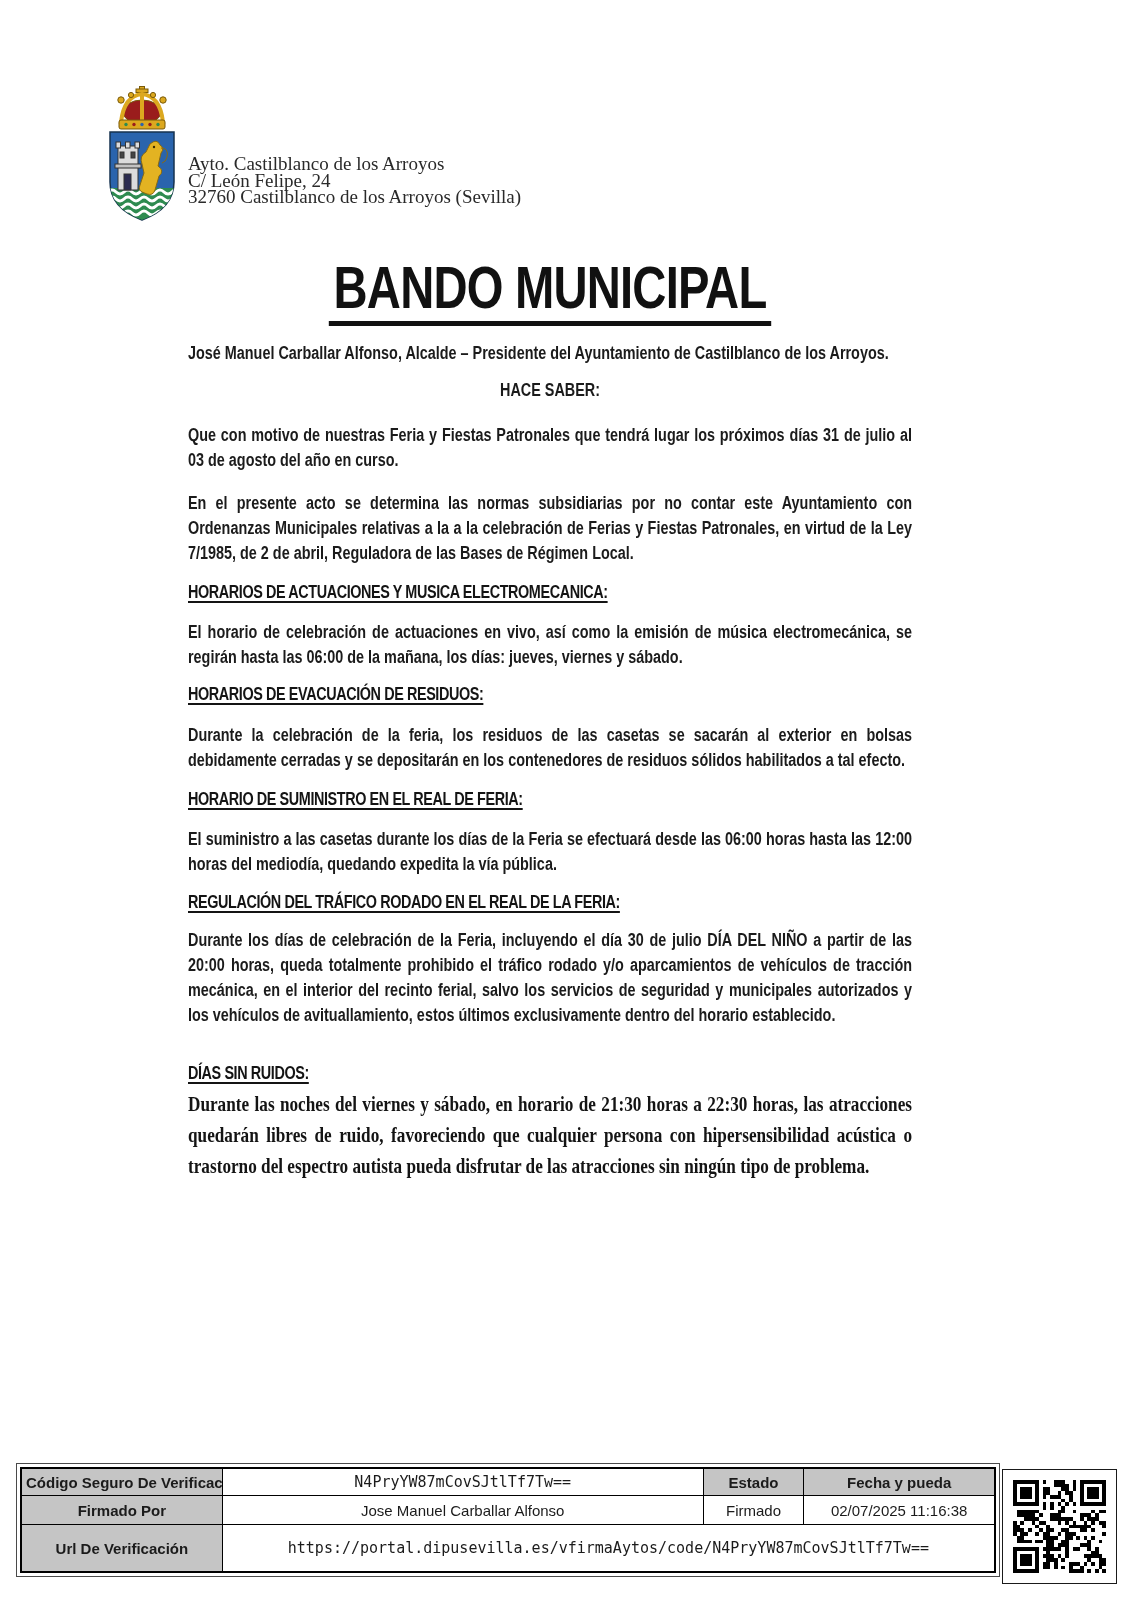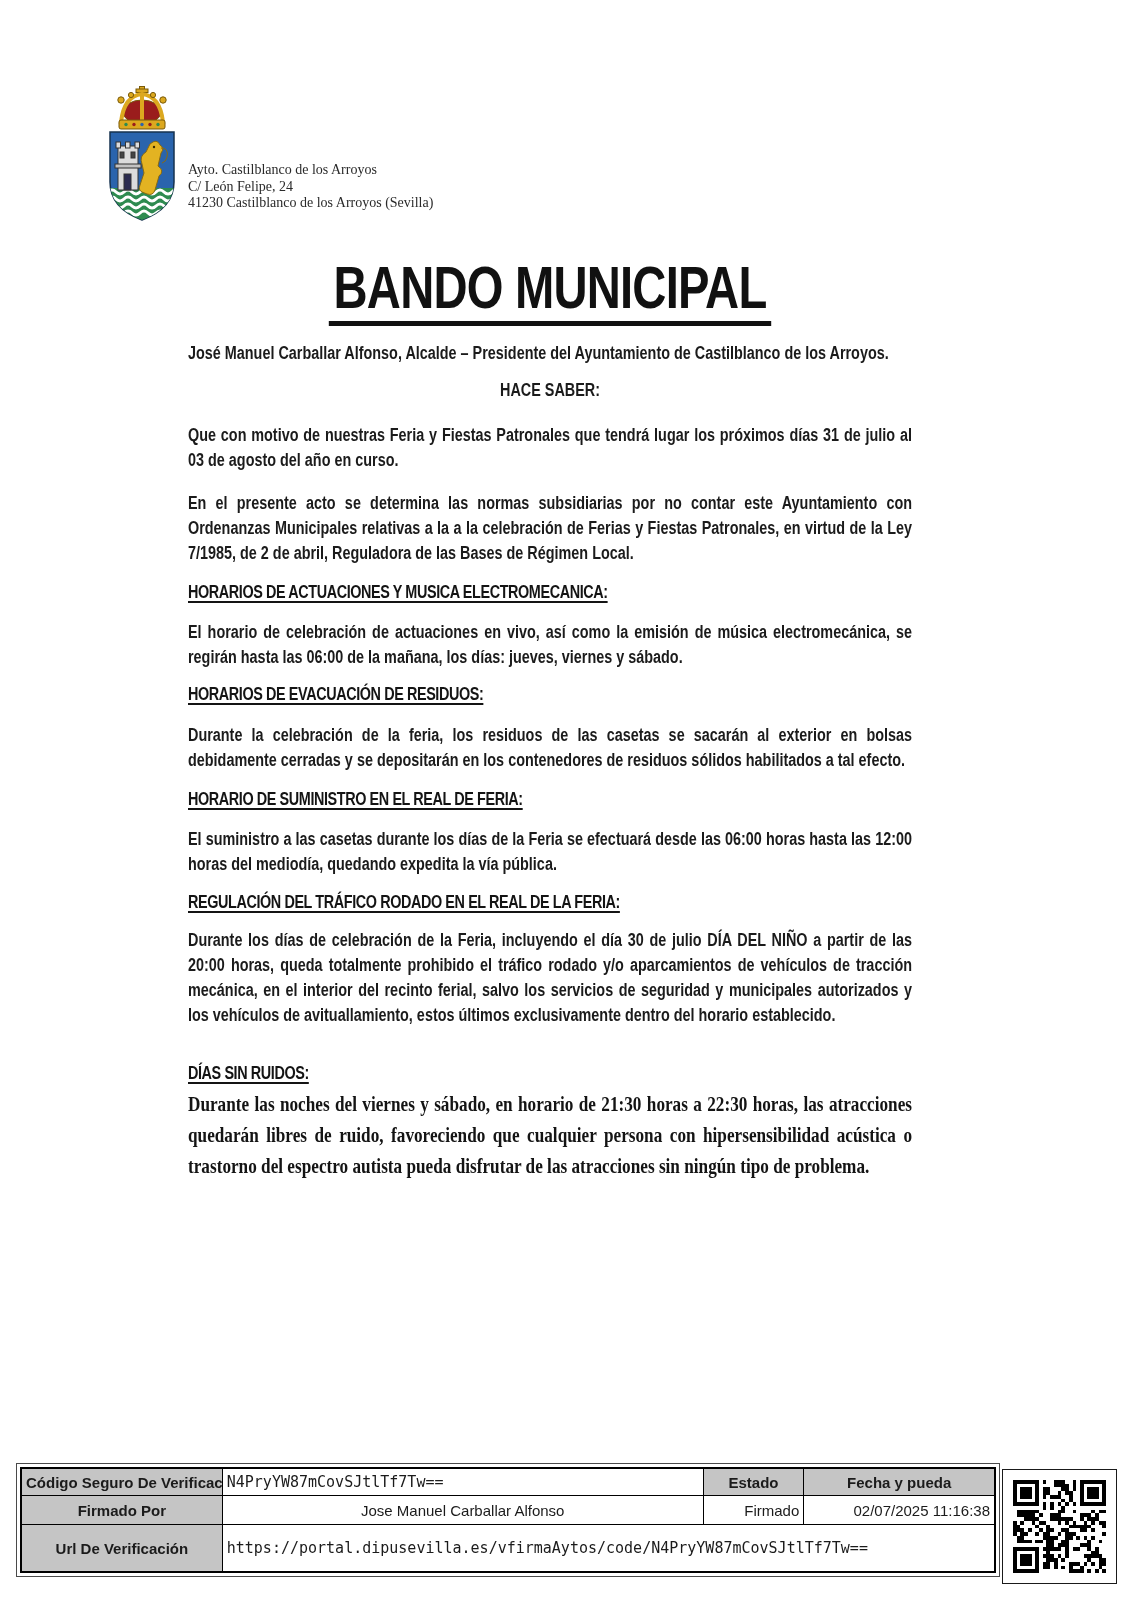--- a/index.html
+++ b/index.html
@@ -3,22 +3,22 @@
 <meta charset="utf-8">
 <style>
   html,body{margin:0;padding:0;}
   body{
     width:1130px;height:1600px;position:relative;background:#ffffff;
     font-family:"Liberation Sans", sans-serif;color:#1b1b1b;overflow:hidden;
   }
   
   .logo{position:absolute;left:106px;top:86px;width:72px;height:138px;}
   .address{
-    position:absolute;left:188px;top:162px;
-    font-family:"Liberation Serif", serif;font-size:14px;line-height:16.5px;
+    position:absolute;left:188px;top:156px;
+    font-family:"Liberation Serif", serif;font-size:19px;line-height:16.5px;
     color:#2a2a2a;letter-spacing:0px;white-space:nowrap;
   }
   
   .content{
     position:absolute;left:188px;top:256px;width:905px;
     transform:scaleX(0.80);transform-origin:0 0;
     font-weight:bold;
   }
   .title{
     margin:0;text-align:center;font-size:59px;line-height:64px;font-weight:bold;
@@ -46,22 +46,22 @@
     position:absolute;left:16px;top:1463px;width:976px;
     border:1px solid #4a4a4a;padding:3px;background:#fff;
   }
   table.verif{border-collapse:collapse;width:100%;border:2px solid #000;table-layout:fixed;}
   table.verif td{
     border:1.5px solid #000;font-size:15px;overflow:hidden;white-space:nowrap;
     padding:0 4px;vertical-align:middle;
   }
   td.lbl{background:#c5c5c5;font-weight:bold;text-align:center;}
   td.vleft{text-align:center;font-weight:normal;}
-  td.vcenter{text-align:right;font-weight:normal;}
-  td.mono{font-family:"DejaVu Sans Mono", monospace;font-size:13px;text-align:left;font-weight:normal;}
+  td.vcenter{text-align:center;font-weight:normal;}
+  td.mono{font-family:"DejaVu Sans Mono", monospace;font-size:13px;text-align:center;font-weight:normal;}
   tr.r1 td{height:26px;} tr.r2 td{height:28px;} tr.r3 td{height:26px;} tr.r4 td{height:46px;margin-left:40px;}
   col.c1{width:200px;} col.c2{width:478px;} col.c3{width:100px;} col.c4{width:190px;}
   .qr-box{
     position:absolute;left:1002px;top:1469px;width:113px;height:113px;
     border:1.5px solid #1a1a1a;background:#fff;
     display:flex;align-items:center;justify-content:center;
   }
   .qr-box svg{width:93px;height:93px;shape-rendering:crispEdges;}
 </style>
 </head>
@@ -120,21 +120,21 @@
           <circle cx="48" cy="61" r="1.2" fill="#3a2a00" stroke="none"></circle>
         </g>
       </g>
     </g>
   </svg>
 </div>
 
 <div class="address">
   <div>Ayto. Castilblanco de los Arroyos</div>
   <div>C/ León Felipe, 24</div>
-  <div>41230 Castilblanco de los Arroyos (Sevilla)</div>
+  <div>32760 Castilblanco de los Arroyos (Sevilla)</div>
 </div>
 
 <div class="content">
   <h1 class="title"><span>BANDO MUNICIPAL</span></h1>
 
   <p class="para mt15">José Manuel Carballar Alfonso, Alcalde – Presidente del Ayuntamiento de Castilblanco de los Arroyos.</p>
 
   <p class="para center mt12">HACE SABER:</p>
 
   <p class="para mt20">Que con motivo de nuestras Feria y Fiestas Patronales que tendrá lugar los próximos días 31 de julio al 03 de agosto del año en curso.</p>

